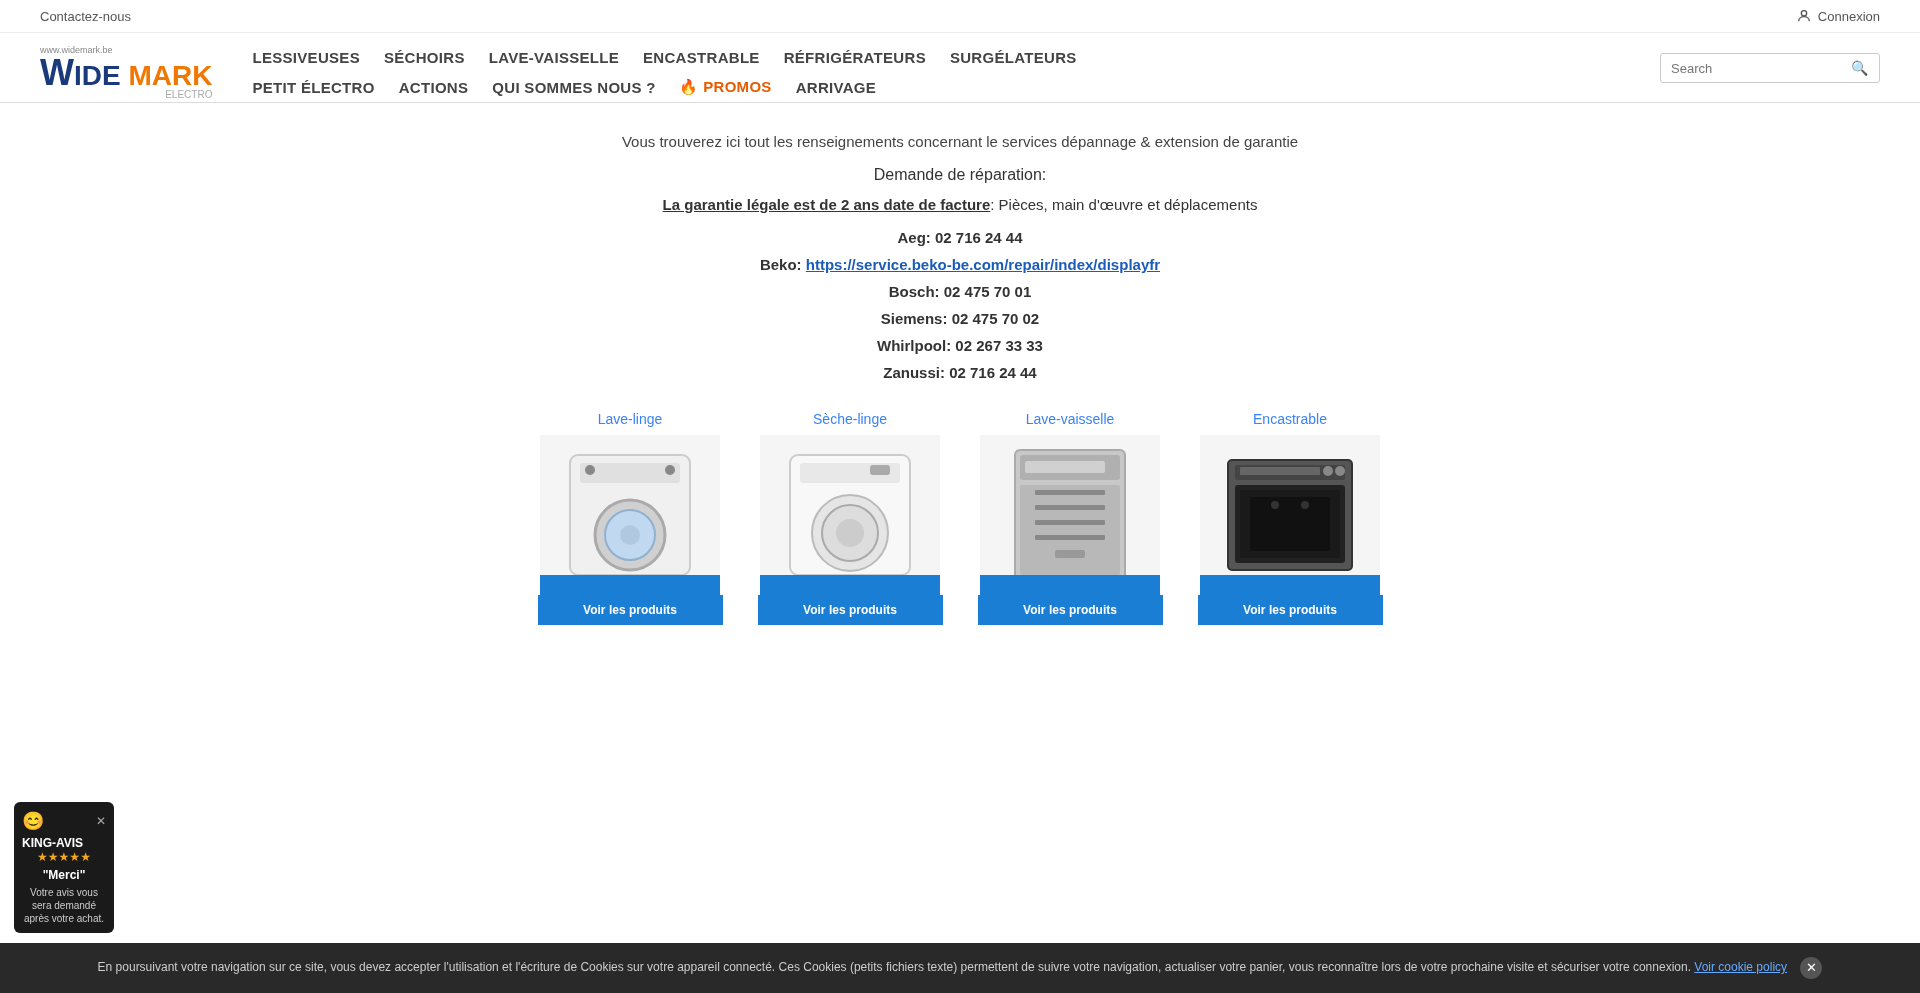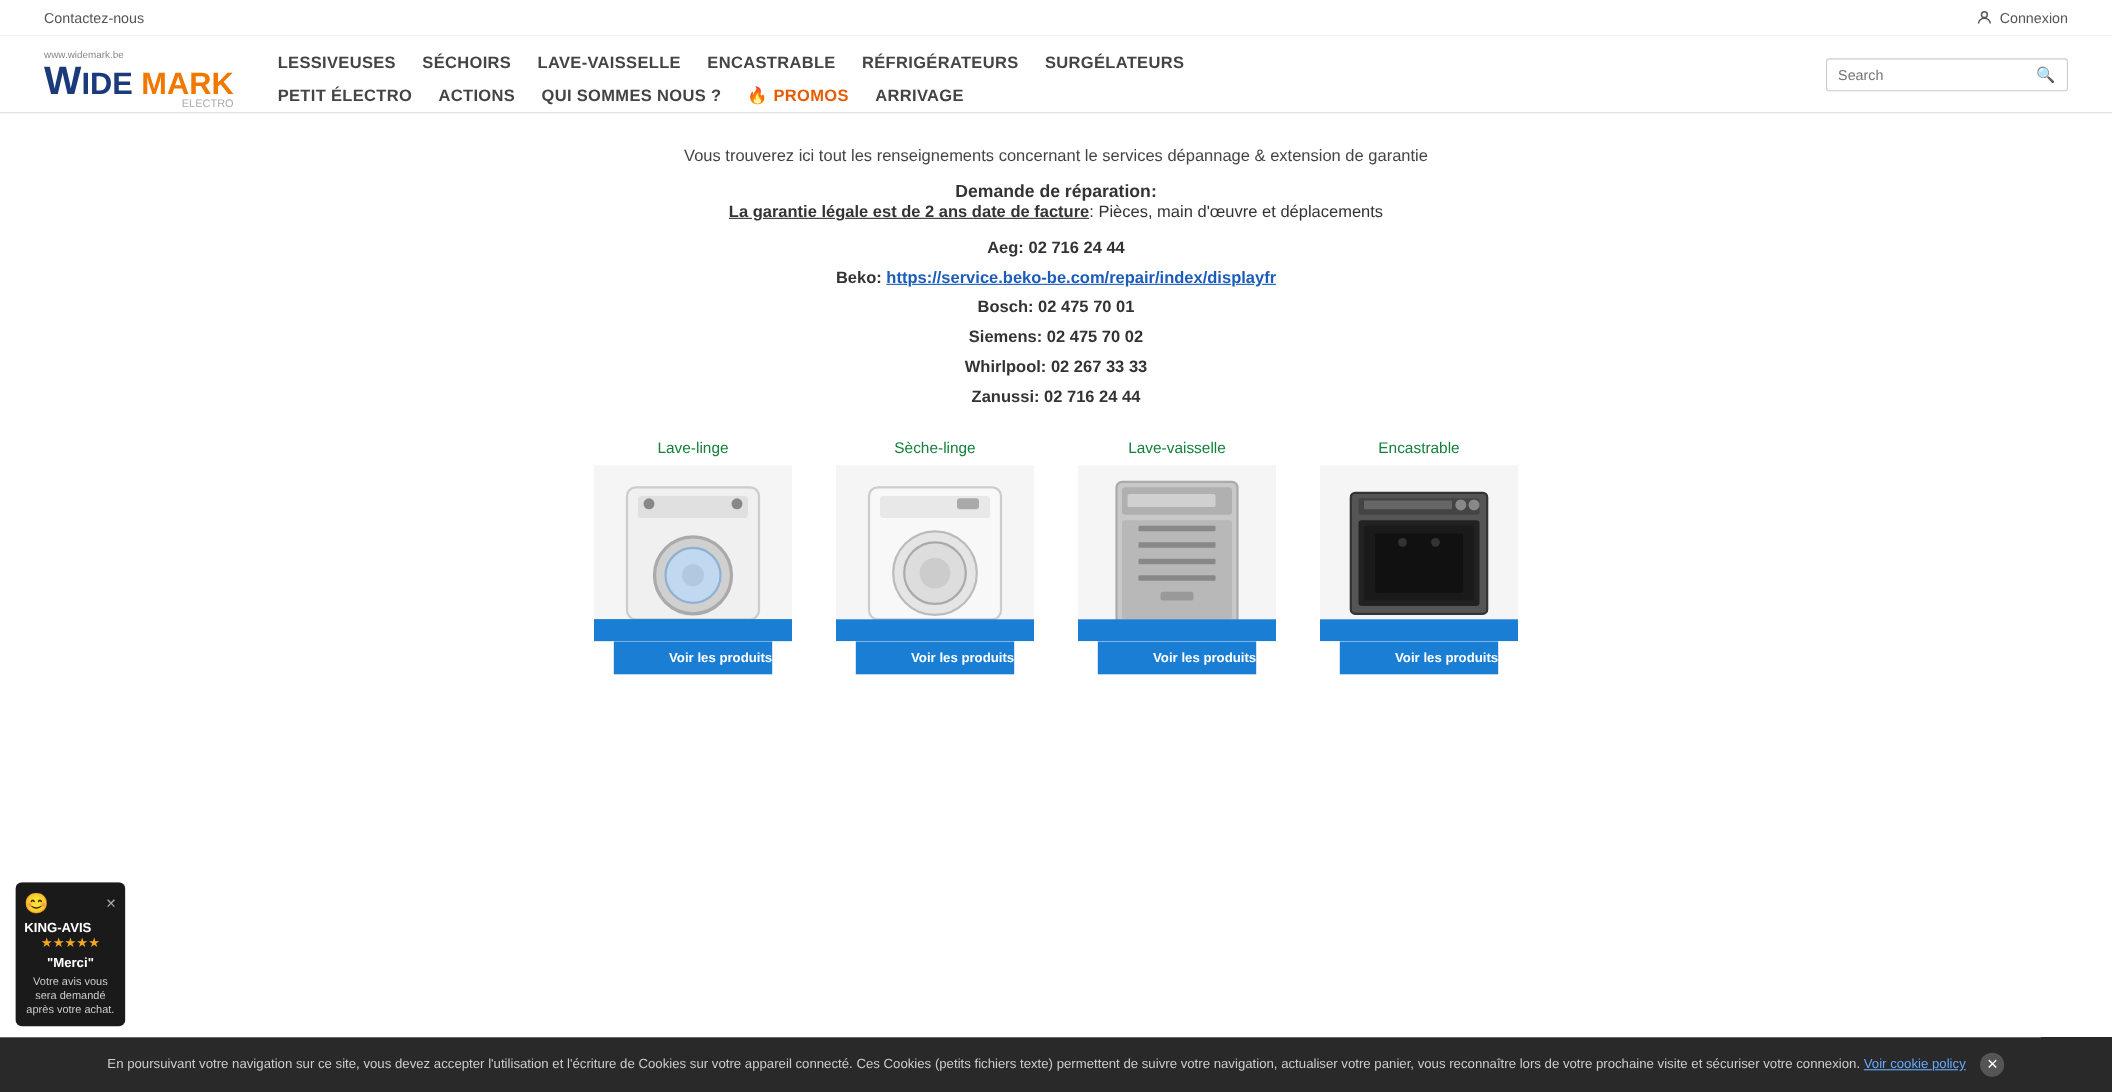--- a/index.html
+++ b/index.html
@@ -89,22 +89,22 @@
       padding: 30px 40px 20px 40px;
       text-align: center;
     }
     .intro-text {
       font-size: 15px;
       color: #444;
       margin-bottom: 16px;
     }
     .repair-title {
       font-size: 16px;
-      font-weight: bold;
-      margin-bottom: 0;
+      font-weight: normal;
+      margin-bottom: 12px;
     }
     .guarantee-line {
       font-size: 15px;
       margin-bottom: 16px;
     }
     .guarantee-line u { font-weight: bold; }
     .brand-line {
       font-size: 15px;
       font-weight: bold;
       margin-bottom: 10px;
@@ -120,21 +120,21 @@
       flex-wrap: wrap;
     }
     .category-card {
       width: 200px;
       text-align: center;
       position: relative;
       cursor: pointer;
     }
     .category-title {
       font-size: 14px;
-      color: #15803d;
+      color: #3b82f6;
       margin-bottom: 8px;
       text-align: center;
     }
     .category-image {
       width: 180px;
       height: 160px;
       background: #f5f5f5;
       margin: 0 auto;
       display: flex;
       align-items: center;
@@ -142,26 +142,26 @@
       position: relative;
       overflow: hidden;
     }
     
     .category-btn {
       background: #1a7fd4;
       color: #fff;
       font-size: 12px;
       font-weight: bold;
       padding: 8px 0;
-      width: 144px;
+      width: 185px;
       margin: 0 auto;
       display: block;
       border: none;
       cursor: pointer;
-      text-align: right;
+      text-align: center;
     }
 
     
     .cookie-banner {
       position: fixed;
       bottom: 0;
       left: 0;
       right: 0;
       background: rgba(30,30,30,0.95);
       color: #ccc;

